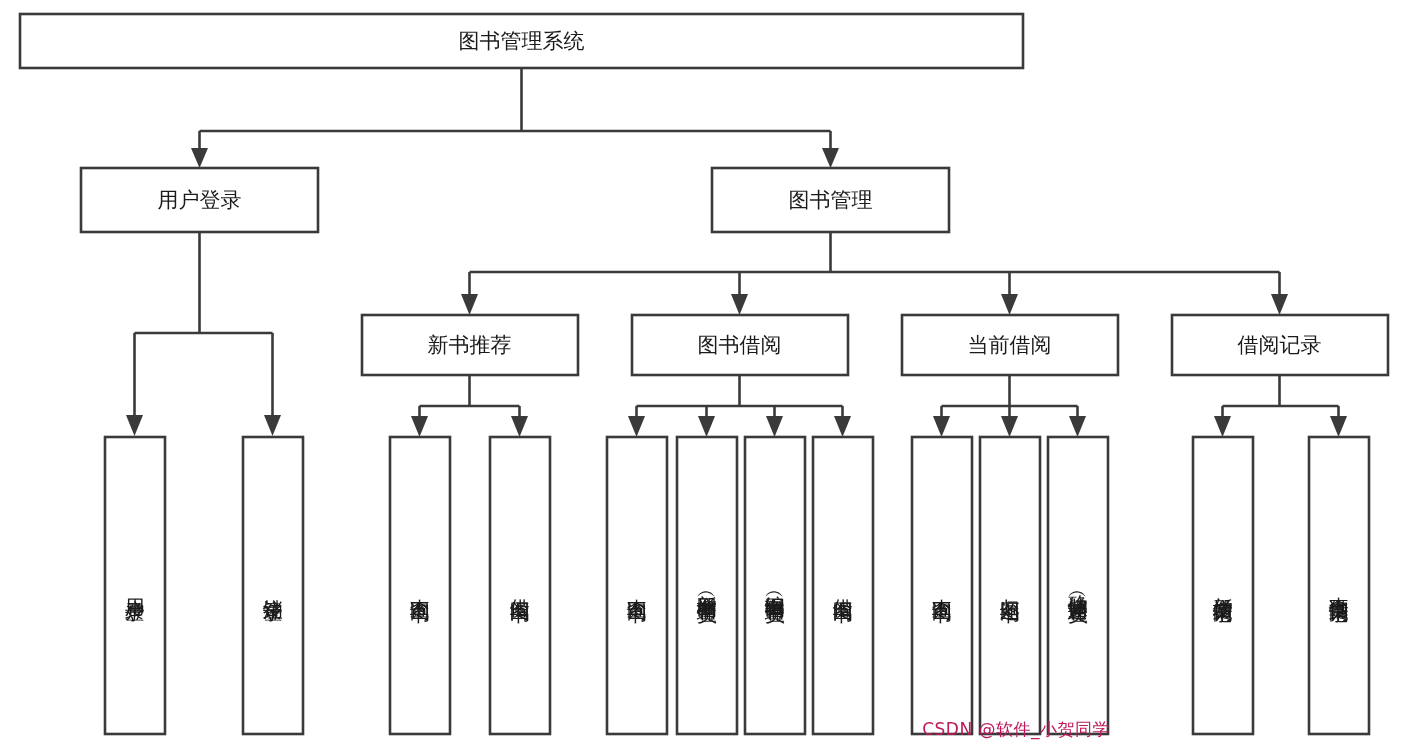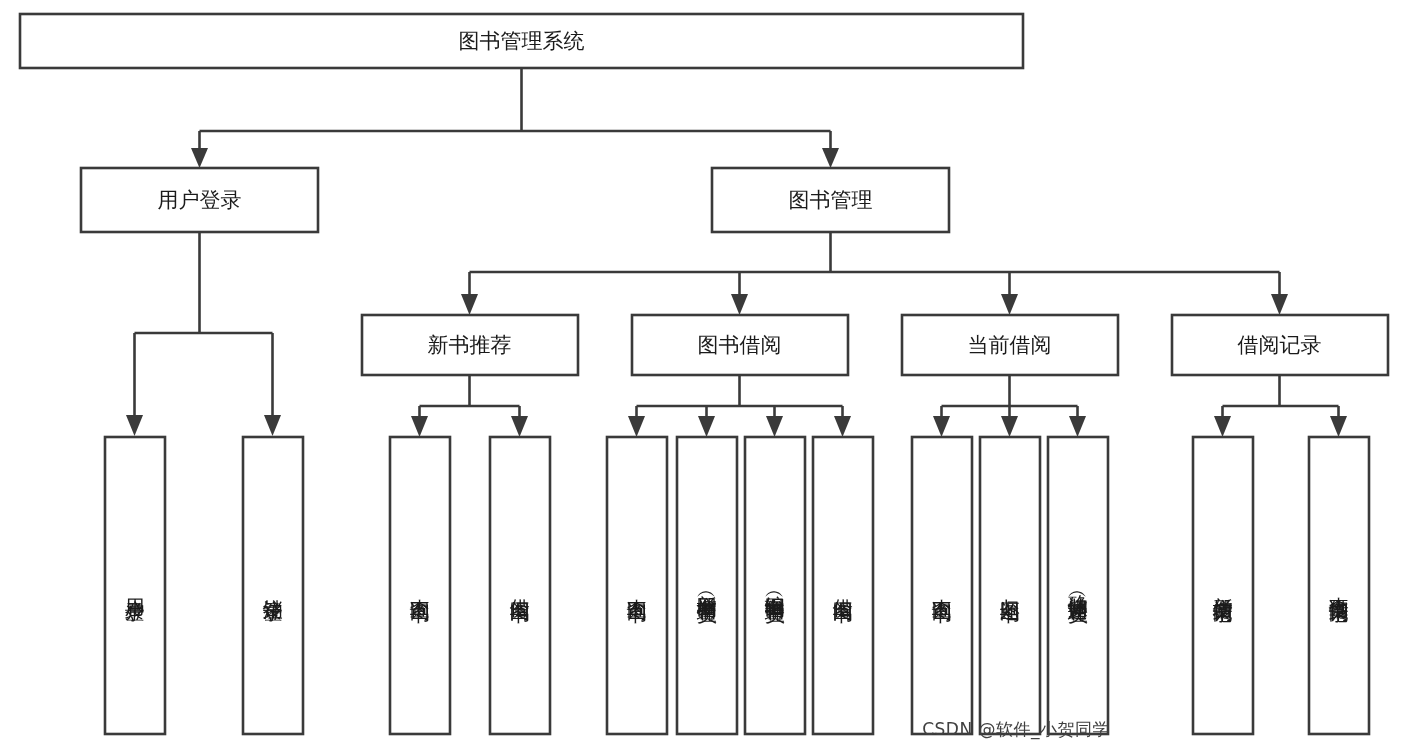--- a/index.html
+++ b/index.html
@@ -63,21 +63,21 @@
     align-items: center;
     justify-content: center;
     pointer-events: none;
   }
   .watermark {
     position: absolute;
     right: 14px;
     bottom: 6px;
     font-family: "DejaVu Sans", "Liberation Sans", sans-serif;
     font-size: 17px;
-    color: #404040;
+    color: #be185d;
     letter-spacing: 0.5px;
     white-space: nowrap;
   }
 </style>
 </head>
 <body>
 
 <div id="diagram-root">
 
   <svg id="tree-svg" viewBox="0 0 1405 747">

